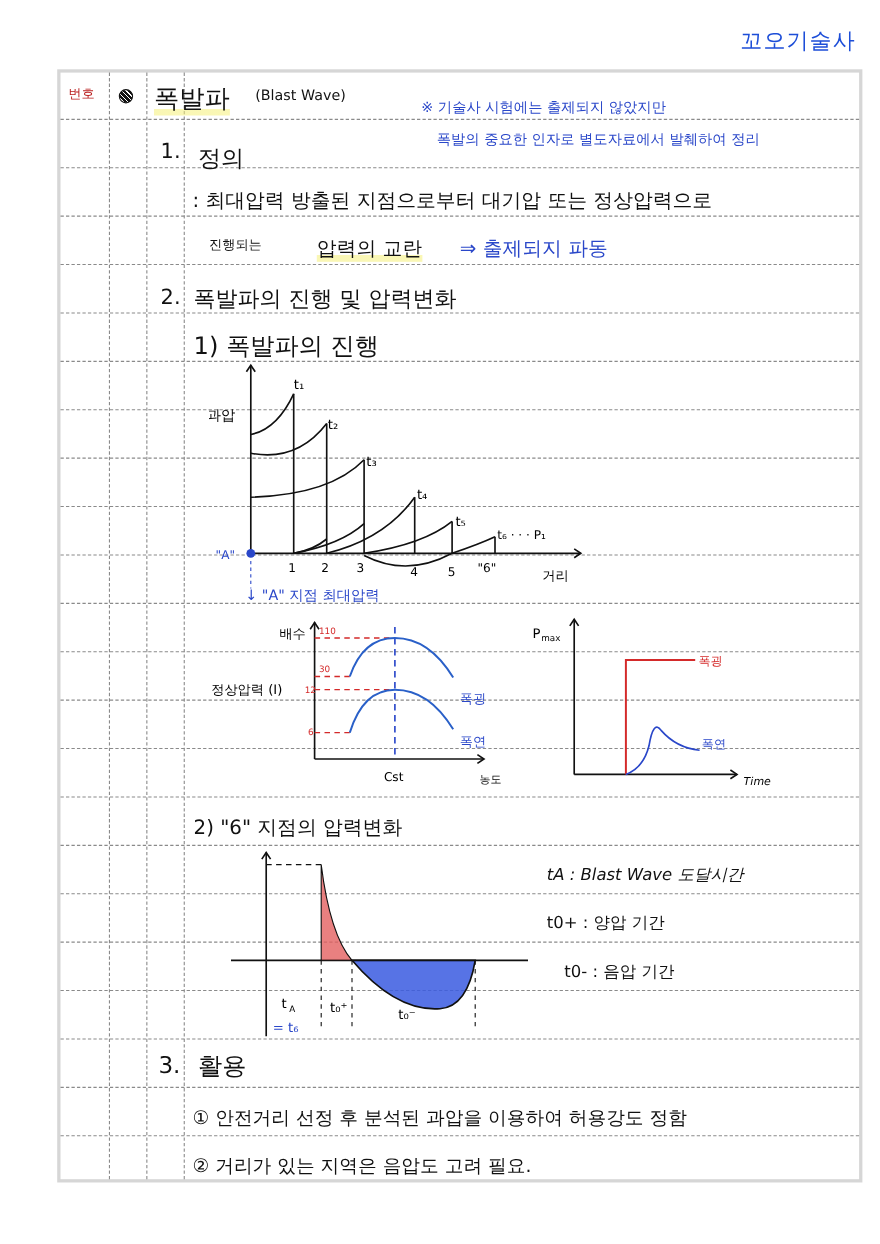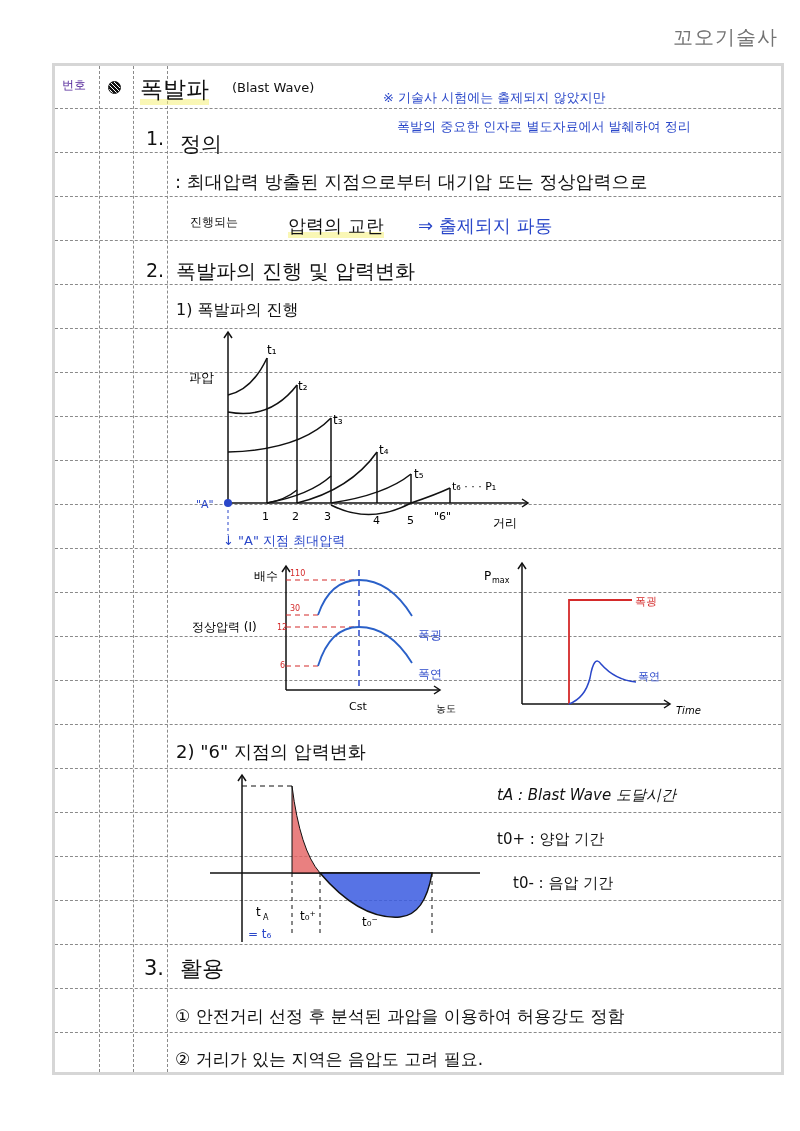--- a/index.html
+++ b/index.html
@@ -1,19 +1,19 @@
 <!DOCTYPE html>
 <html><head>
 <meta charset="utf-8">
 <style>
   html, body { margin:0; padding:0; background:#ffffff; }
   body { width:800px; height:1131px; position:relative; overflow:hidden;
          font-family:"DejaVu Sans", sans-serif; color:#111; }
   .brand { position:absolute; right:22px; top:24px; font-family:Liberation Mono, monospace;
-           font-size:20px; color:#737373; letter-spacing:1px; }
+           font-size:20px; color:#1d4ed8; letter-spacing:1px; }
   .sheet { position:absolute; left:52px; top:63px; width:732px; height:1012px;
            border:3px solid #d6d6d6; box-sizing:border-box; background:#fff; }
   .vline { position:absolute; top:0; bottom:0; border-left:1px dashed #8a8a8a; }
   .hline { position:absolute; left:0; right:0; border-top:1px dashed #8a8a8a; }
   .t { position:absolute; white-space:nowrap; }
   .blue { color:#2a47c9; }
   .hl { background:linear-gradient(to top, rgba(245,240,120,0.55) 0 6px, transparent 6px); }
   svg text { font-family:"DejaVu Sans", sans-serif; }
 </style>
 </head>
@@ -44,37 +44,37 @@
   <div class="hline" style="top:658px"></div>
   <div class="hline" style="top:702px"></div>
   <div class="hline" style="top:746px"></div>
   <div class="hline" style="top:790px"></div>
   <div class="hline" style="top:834px"></div>
   <div class="hline" style="top:878px"></div>
   <div class="hline" style="top:922px"></div>
   <div class="hline" style="top:966px"></div>
 </div>
 
-<div class="t" style="left:62px;top:77px;font-size:12px;color:#4c1d95">번호</div>
+<div class="t" style="left:62px;top:77px;font-size:12px;color:#b91c1c">번호</div>
 <div class="t" style="left:108px;top:81px;width:11px;height:11px;border-radius:50%;background:repeating-linear-gradient(45deg,#111 0 2px,#fff 2px 3px);border:1px solid #111"></div>
 <div class="t hl" style="left:140px;top:74px;font-size:23px">폭발파</div>
 <div class="t" style="left:232px;top:80px;font-size:13px">(Blast Wave)</div>
 <div class="t blue" style="left:383px;top:89px;font-size:13px">※ 기술사 시험에는 출제되지 않았지만</div>
 <div class="t blue" style="left:397px;top:118px;font-size:13px">폭발의 중요한 인자로 별도자료에서 발췌하여 정리</div>
 
 <div class="t" style="left:146px;top:127px;font-size:19px">1.</div>
 <div class="t" style="left:180px;top:130px;font-size:21px">정의</div>
 <div class="t" style="left:175px;top:170px;font-size:18px">: 최대압력 방출된 지점으로부터 대기압 또는 정상압력으로</div>
 <div class="t" style="left:190px;top:214px;font-size:12px">진행되는</div>
 <div class="t hl" style="left:288px;top:214px;font-size:18px">압력의 교란</div>
 <div class="t blue" style="left:418px;top:214px;font-size:18px">⇒ 출제되지 파동</div>
 
 <div class="t" style="left:146px;top:259px;font-size:19px">2.</div>
 <div class="t" style="left:176px;top:258px;font-size:20px">폭발파의 진행 및 압력변화</div>
-<div class="t" style="left:176px;top:300px;font-size:16px">1) 폭발파의 진행</div>
+<div class="t" style="left:176px;top:300px;font-size:22px">1) 폭발파의 진행</div>
 
 <svg class="t" style="left:190px;top:330px" width="360" height="225">
   <g stroke="#111" stroke-width="1.5" fill="none">
     <line x1="38" y1="175" x2="38" y2="2"></line>
     <polyline points="34,8 38,2 42,8"></polyline>
     <line x1="38" y1="173" x2="338" y2="173"></line>
     <polyline points="332,169 338,173 332,177"></polyline>
 
     <path d="M38,65 Q62,60 77,28"></path>
       <line x1="77" y1="28" x2="77" y2="173"></line>

